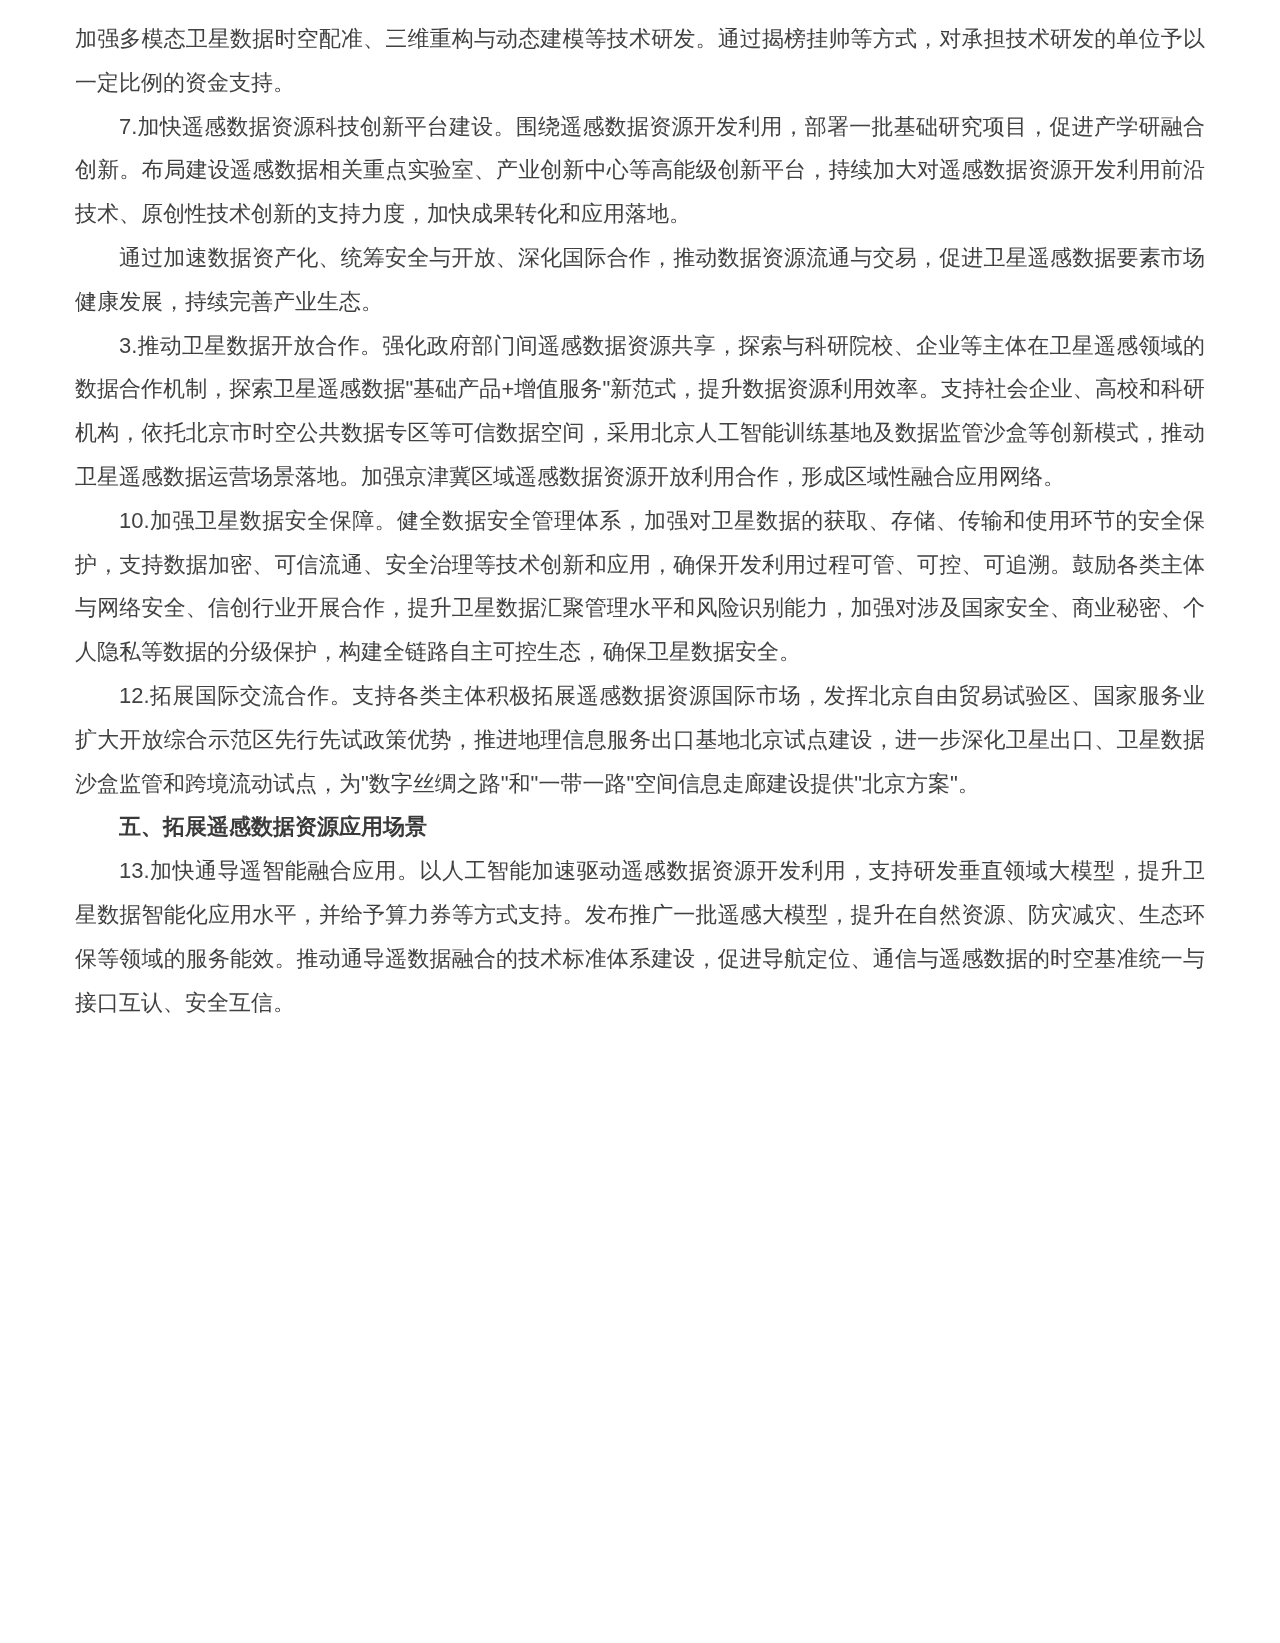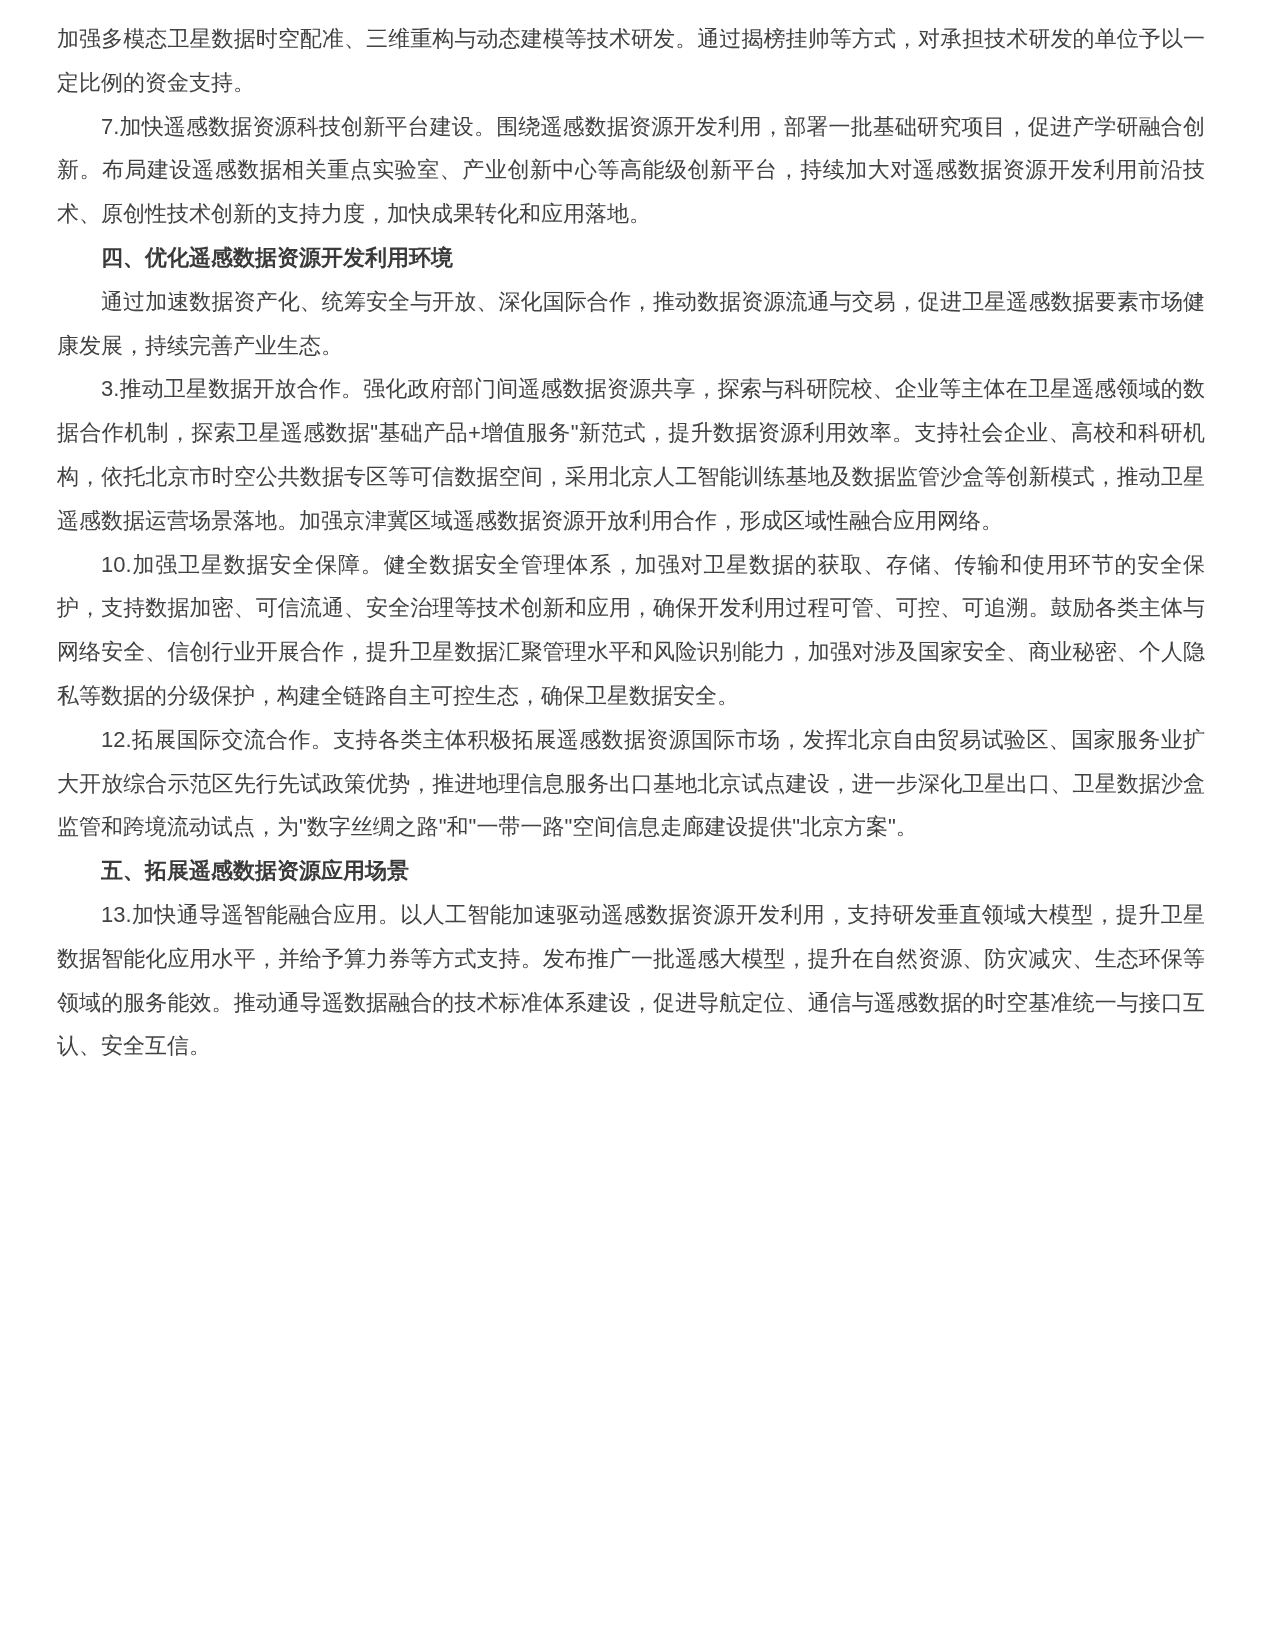--- a/index.html
+++ b/index.html
@@ -5,21 +5,21 @@
   html, body {
     margin: 0;
     padding: 0;
     background: #ffffff;
   }
   .page {
     width: 1280px;
     min-height: 1643px;
     box-sizing: border-box;
     background: #ffffff;
-    padding: 17px 75px 20px 57px;
+    padding: 17px 75px 20px 75px;
     font-family: "Liberation Sans", "DejaVu Sans", sans-serif;
     font-size: 22px;
     line-height: 43.8px;
     color: #414141;
     text-align: justify;
     text-justify: inter-ideograph;
     overflow-wrap: break-word;
   }
   .page p {
     margin: 0;
@@ -33,20 +33,19 @@
     color: #3a3a3a;
     text-align: left;
   }
 </style>
 </head>
 <body>
 
 <div class="page" id="doc" style="background: rgb(255, 255, 255); color: rgb(65, 65, 65);">
     <p class="body">加强多模态卫星数据时空配准、三维重构与动态建模等技术研发。通过揭榜挂帅等方式，对承担技术研发的单位予以一定比例的资金支持。</p>
     <p class="body indent">7.加快遥感数据资源科技创新平台建设。围绕遥感数据资源开发利用，部署一批基础研究项目，促进产学研融合创新。布局建设遥感数据相关重点实验室、产业创新中心等高能级创新平台，持续加大对遥感数据资源开发利用前沿技术、原创性技术创新的支持力度，加快成果转化和应用落地。</p>
-    <p class="heading indent">四、优化遥感数据资源开发利用环境</p>
     <p class="body indent">通过加速数据资产化、统筹安全与开放、深化国际合作，推动数据资源流通与交易，促进卫星遥感数据要素市场健康发展，持续完善产业生态。</p>
     <p class="body indent">3.推动卫星数据开放合作。强化政府部门间遥感数据资源共享，探索与科研院校、企业等主体在卫星遥感领域的数据合作机制，探索卫星遥感数据"基础产品+增值服务"新范式，提升数据资源利用效率。支持社会企业、高校和科研机构，依托北京市时空公共数据专区等可信数据空间，采用北京人工智能训练基地及数据监管沙盒等创新模式，推动卫星遥感数据运营场景落地。加强京津冀区域遥感数据资源开放利用合作，形成区域性融合应用网络。</p>
     <p class="body indent">10.加强卫星数据安全保障。健全数据安全管理体系，加强对卫星数据的获取、存储、传输和使用环节的安全保护，支持数据加密、可信流通、安全治理等技术创新和应用，确保开发利用过程可管、可控、可追溯。鼓励各类主体与网络安全、信创行业开展合作，提升卫星数据汇聚管理水平和风险识别能力，加强对涉及国家安全、商业秘密、个人隐私等数据的分级保护，构建全链路自主可控生态，确保卫星数据安全。</p>
     <p class="body indent">12.拓展国际交流合作。支持各类主体积极拓展遥感数据资源国际市场，发挥北京自由贸易试验区、国家服务业扩大开放综合示范区先行先试政策优势，推进地理信息服务出口基地北京试点建设，进一步深化卫星出口、卫星数据沙盒监管和跨境流动试点，为"数字丝绸之路"和"一带一路"空间信息走廊建设提供"北京方案"。</p>
     <p class="heading indent">五、拓展遥感数据资源应用场景</p>
     <p class="body indent">13.加快通导遥智能融合应用。以人工智能加速驱动遥感数据资源开发利用，支持研发垂直领域大模型，提升卫星数据智能化应用水平，并给予算力券等方式支持。发布推广一批遥感大模型，提升在自然资源、防灾减灾、生态环保等领域的服务能效。推动通导遥数据融合的技术标准体系建设，促进导航定位、通信与遥感数据的时空基准统一与接口互认、安全互信。</p>
   </div>
 
 </body></html>

